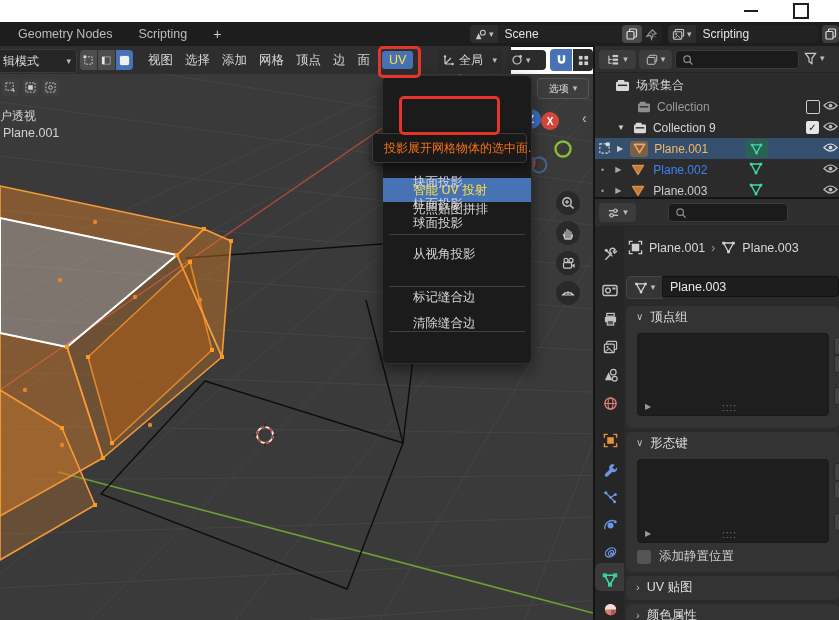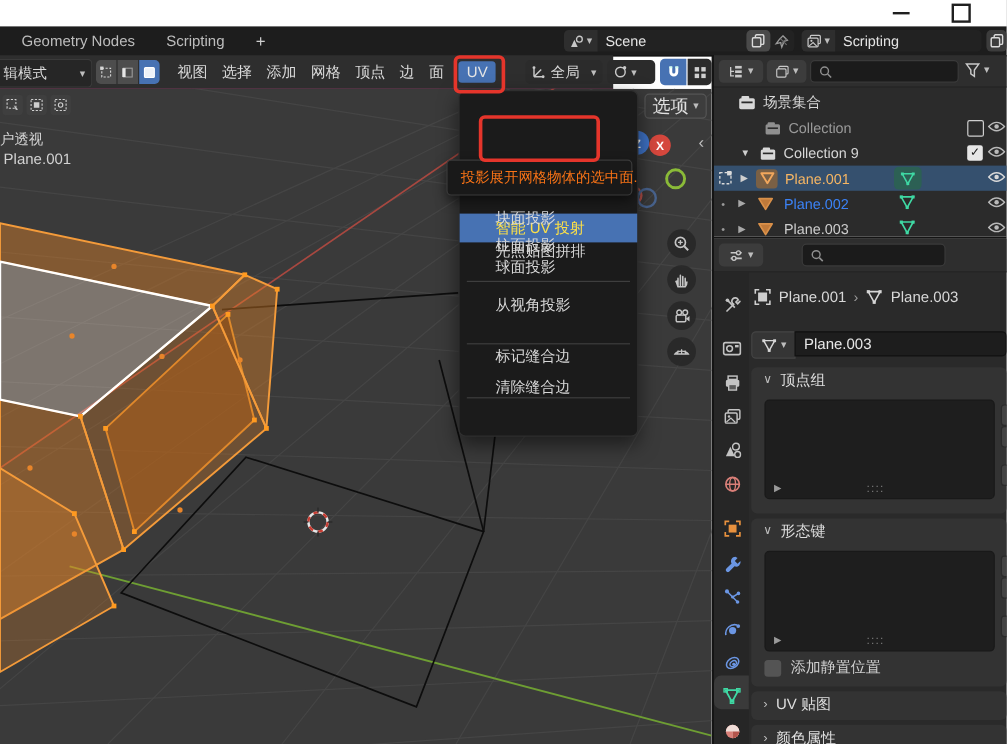--- a/index.html
+++ b/index.html
@@ -110,21 +110,21 @@
   </div>
 
   <div class="abs flexc" style="left:148px;top:0;height:28px;gap:12px;color:#d9d9d9;font-size:12.5px;">
     <span>视图</span>
     <span>选择</span>
     <span>添加</span>
     <span>网格</span>
     <span>顶点</span>
     <span>边</span>
     <span>面</span>
-    <span style="background:#4772b3;color:#e5e5e5;border-radius:3px;padding:2px 7px;">UV</span>
+    <span style="background:#4772b3;color:#fde047;border-radius:3px;padding:2px 7px;">UV</span>
   </div>
 
   <div class="abs chip" style="left:438px;top:4px;width:64px;height:20px;gap:4px;padding:0 5px;box-sizing:border-box;">
     <svg width="12" height="12" viewBox="0 0 12 12">
           <path d="M2 10 L2 3 M2 10 L9 10 M2 10 L8 4" stroke="#c9c9c9" stroke-width="1.2" fill="none"></path>
           <circle cx="2" cy="2.4" r="1.2" fill="#c9c9c9"></circle>
           <circle cx="9.6" cy="10" r="1.2" fill="#c9c9c9"></circle>
         </svg>
     <span style="color:#dcdcdc;">全局</span>
     <span class="chev" style="margin-left:auto;">▾</span>
@@ -270,21 +270,21 @@
     <svg width="11" height="11" viewBox="0 0 12 12">
           <rect x="1" y="1" width="10" height="10" fill="none" stroke="#cfcfcf" stroke-width="1" stroke-dasharray="2 1.4"></rect>
           <circle cx="6" cy="6" r="2" fill="none" stroke="#cfcfcf"></circle>
         </svg>
   </span>
 </div>
 <div class="abs" style="left:0;top:108px;color:#d2d2d2;font-size:12px;z-index:2;">户透视</div>
 <div class="abs" style="left:3px;top:126px;color:#d2d2d2;font-size:12.5px;z-index:2;">Plane.001</div>
 
 <div class="abs chip" style="left:537px;top:78px;width:50px;height:19px;background:#3d3d3d;border:1px solid #565656;justify-content:center;gap:4px;z-index:2;">
-  <span style="font-size:15px;color:#e0e0e0;">选项</span>
+  <span style="font-size:10px;color:#e0e0e0;">选项</span>
   <span class="chev">▾</span>
 </div>
 <div class="abs" style="left:582px;top:110px;color:#c0c0c0;font-size:14px;z-index:2;">‹</div>
 
 <div class="fbtn" style="left:556px;top:191px;">
   <svg width="14" height="14" viewBox="0 0 14 14">
         <circle cx="6" cy="6" r="4.2" fill="none" stroke="#c5c5c5" stroke-width="1.4"></circle>
         <line x1="9.2" y1="9.2" x2="12.5" y2="12.5" stroke="#c5c5c5" stroke-width="1.6"></line>
         <line x1="4" y1="6" x2="8" y2="6" stroke="#c5c5c5" stroke-width="1.2"></line>
         <line x1="6" y1="4" x2="6" y2="8" stroke="#c5c5c5" stroke-width="1.2"></line>

